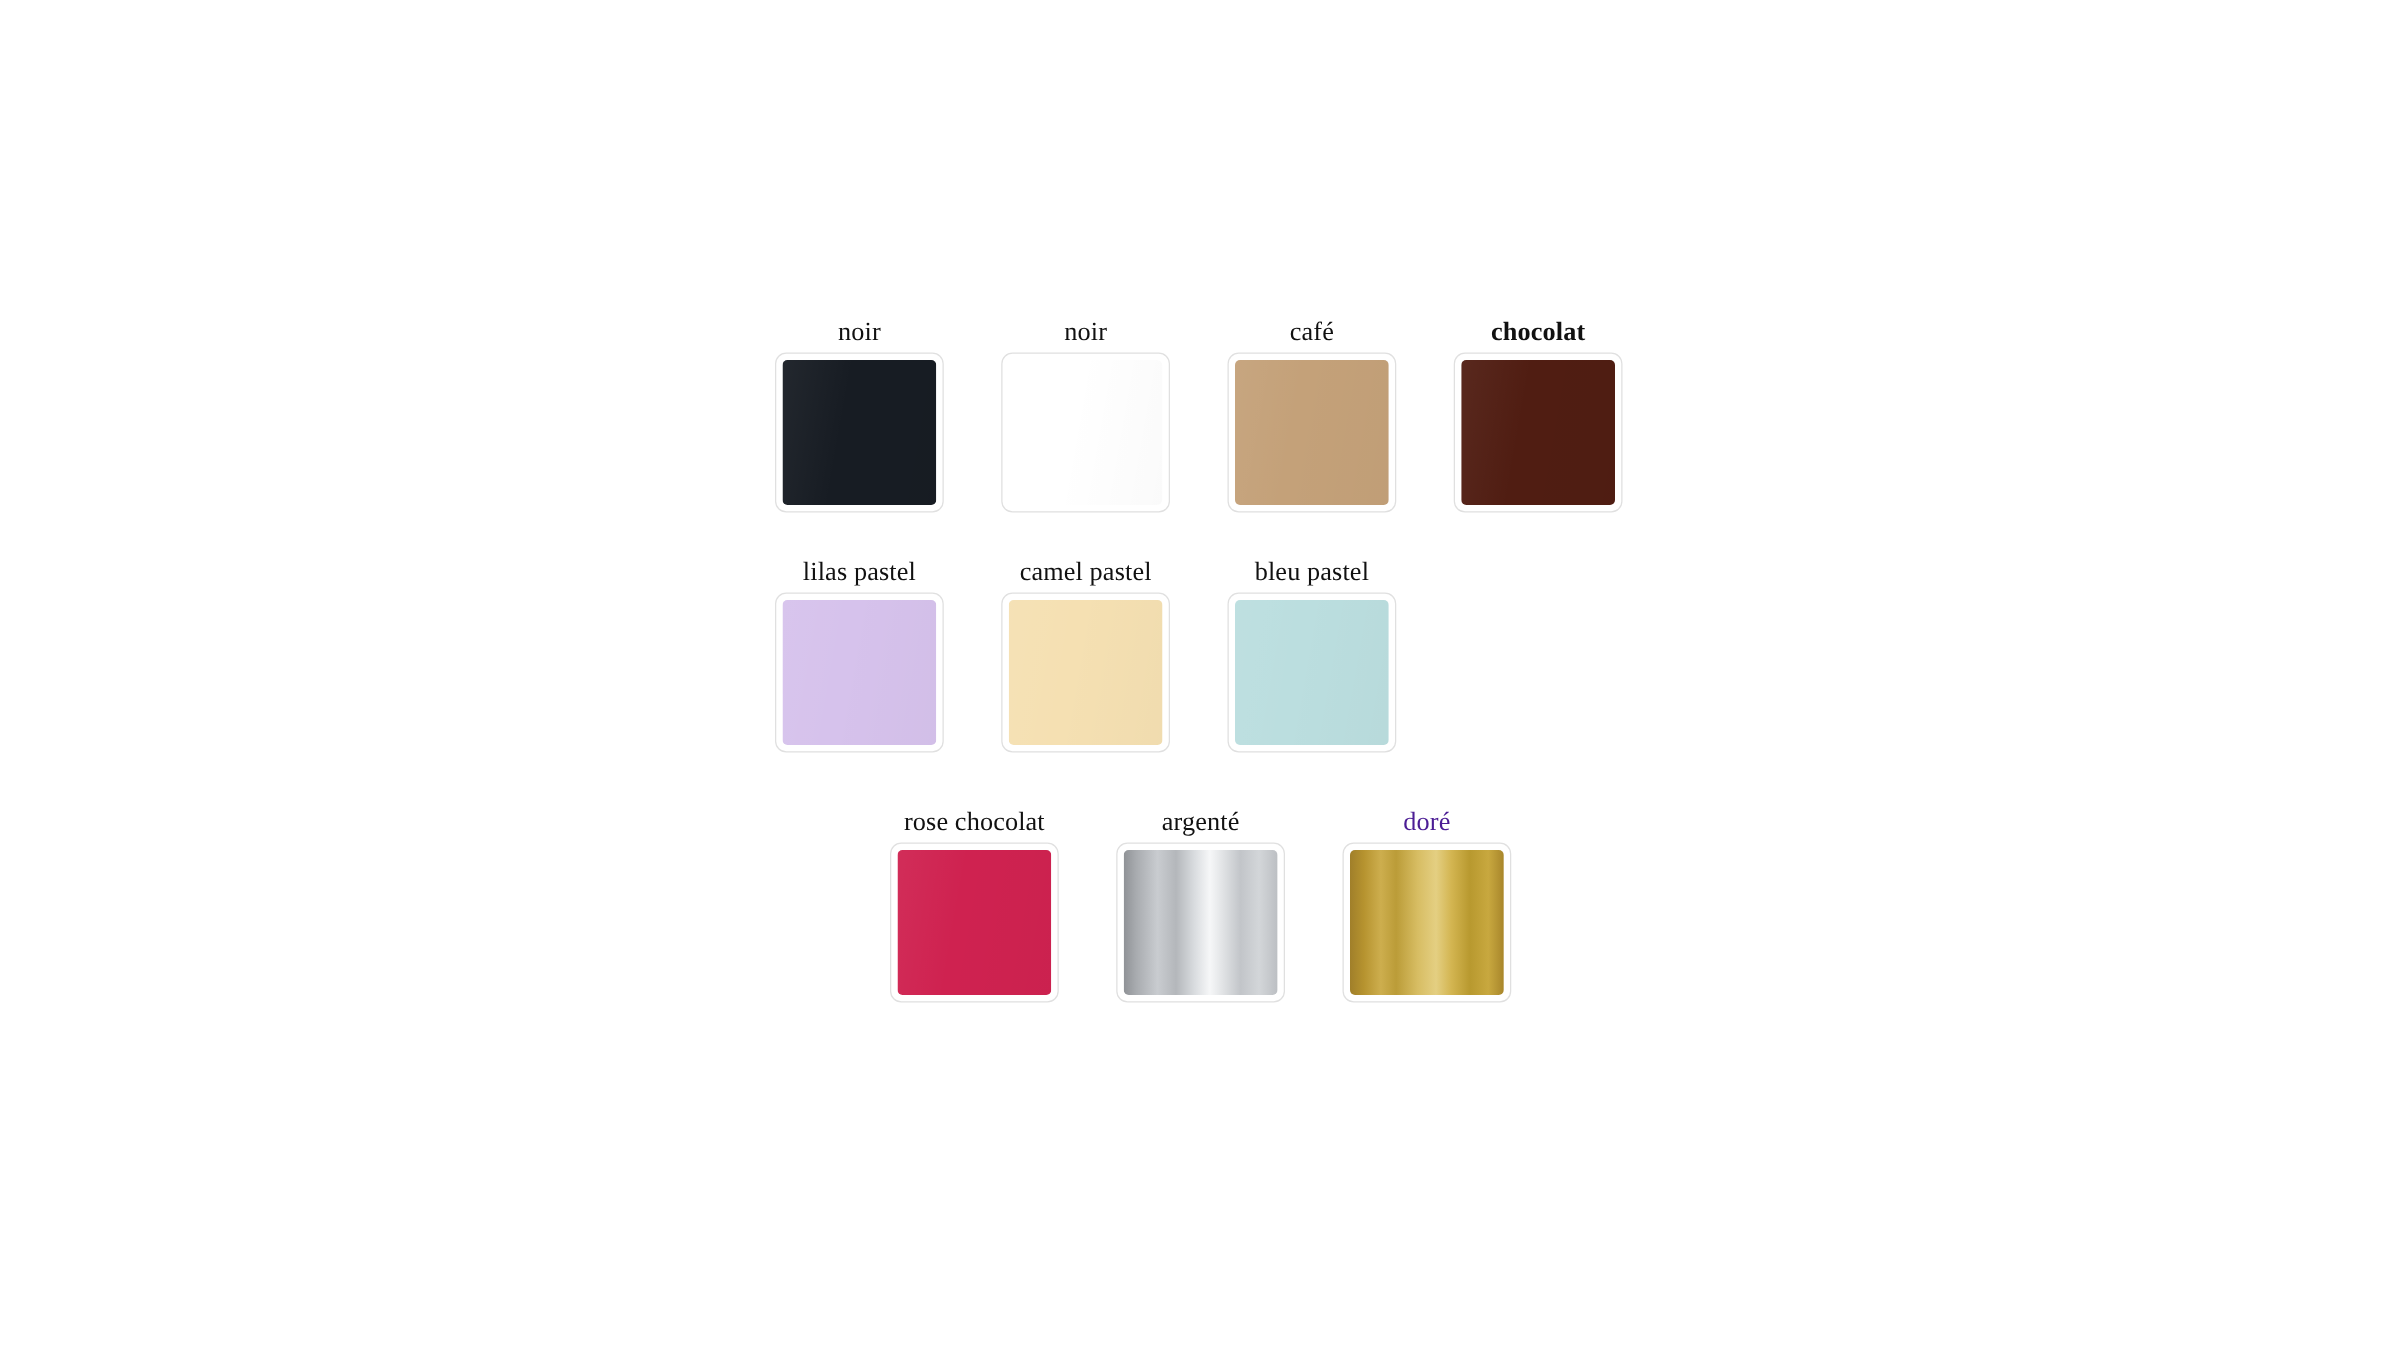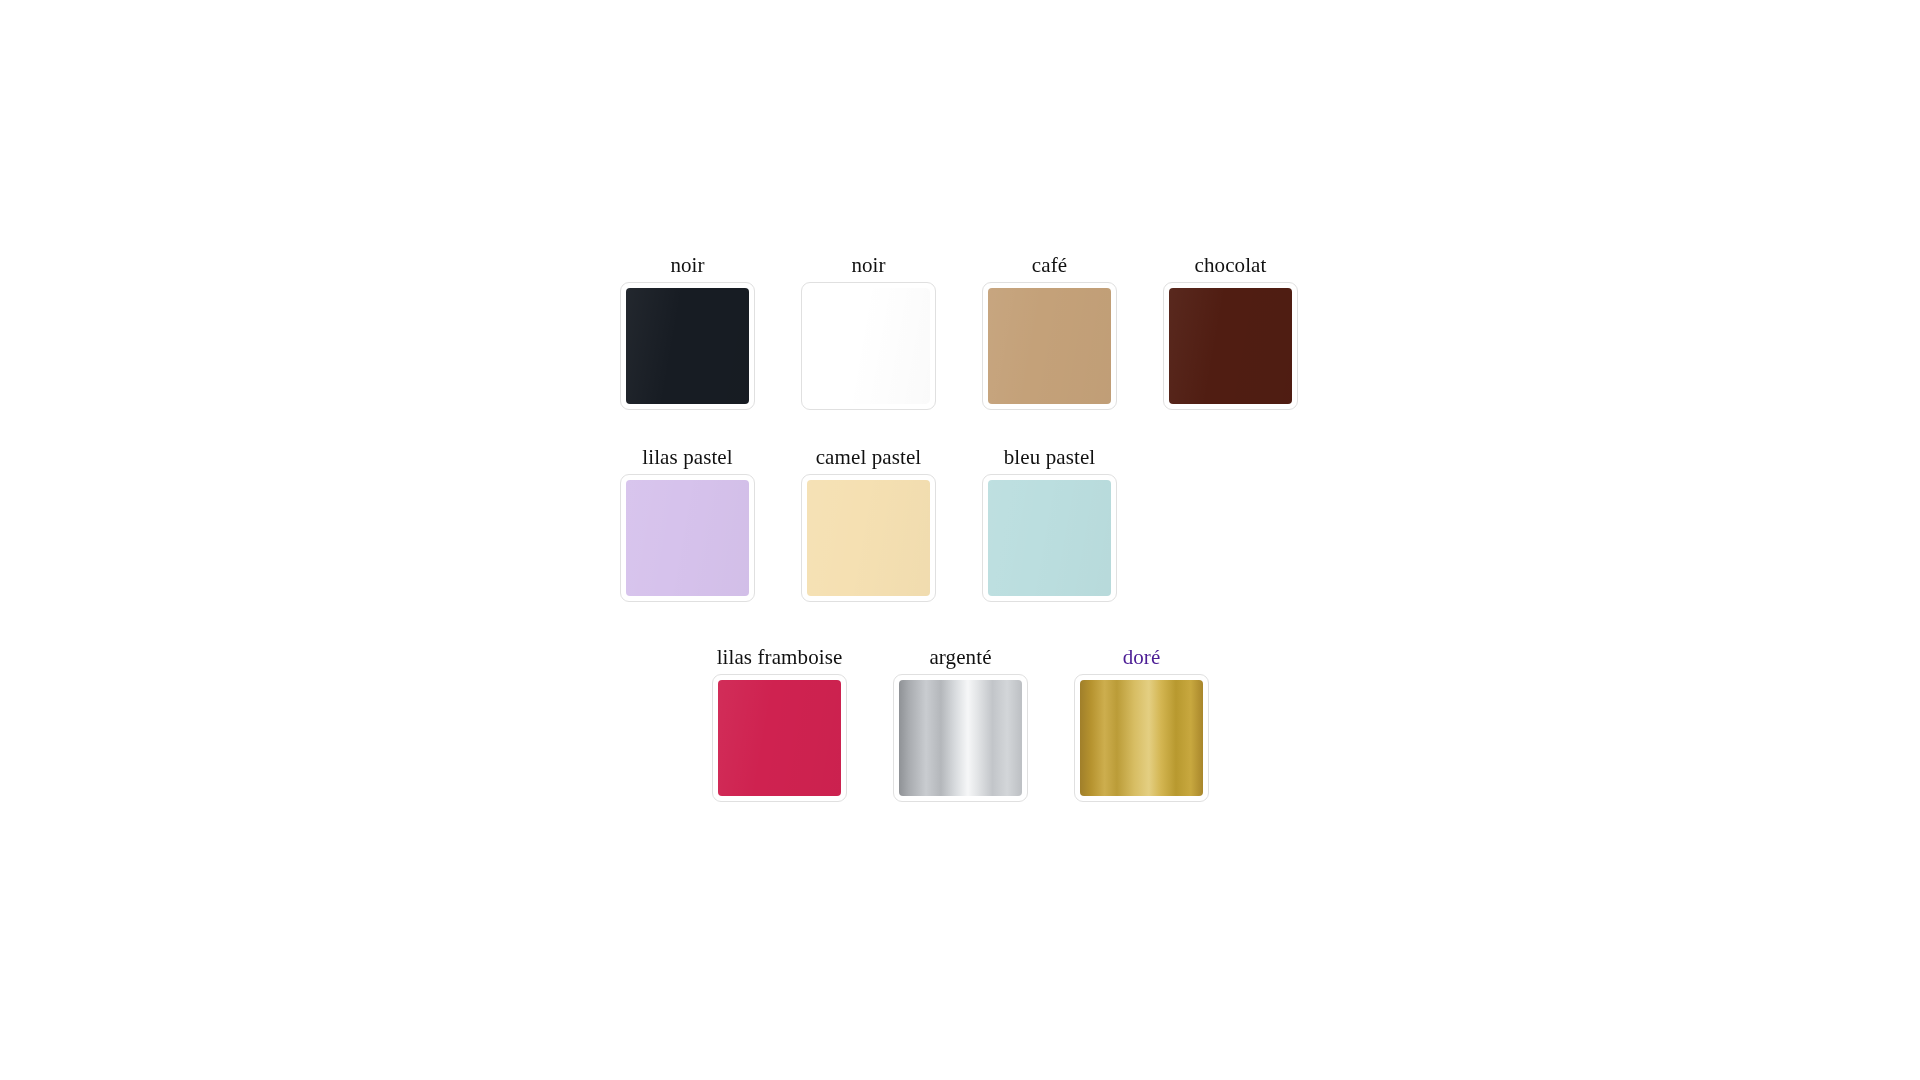--- a/index.html
+++ b/index.html
@@ -144,21 +144,21 @@
     </div>
 
     <div class="swatch-cell">
       <div class="swatch-label" style="color: rgb(17, 17, 17);">café</div>
       <div class="swatch-frame">
         <div class="swatch-fill flat" style="background-color: rgb(196, 161, 121);"></div>
       </div>
     </div>
 
     <div class="swatch-cell">
-      <div class="swatch-label" style="color: rgb(17, 17, 17);">chocolat</div>
+      <div class="swatch-label" style="color: rgb(17, 17, 17); font-weight: bold;">chocolat</div>
       <div class="swatch-frame">
         <div class="swatch-fill flat" style="background-color: rgb(80, 29, 18);"></div>
       </div>
     </div>
 
   </div>
 
   <div class="swatch-row" id="row-2">
 
     <div class="swatch-cell">
@@ -181,21 +181,21 @@
       <div class="swatch-frame">
         <div class="swatch-fill flat" style="background-color: rgb(187, 222, 223);"></div>
       </div>
     </div>
 
   </div>
 
   <div class="swatch-row" id="row-3">
 
     <div class="swatch-cell">
-      <div class="swatch-label" style="color: rgb(17, 17, 17);">lilas framboise</div>
+      <div class="swatch-label" style="color: rgb(17, 17, 17);">rose chocolat</div>
       <div class="swatch-frame">
         <div class="swatch-fill flat" style="background-color: rgb(207, 34, 80);"></div>
       </div>
     </div>
 
     <div class="swatch-cell">
       <div class="swatch-label" style="color: rgb(17, 17, 17);">argenté</div>
       <div class="swatch-frame">
         <div class="swatch-fill metal-silver" style="background-color: rgb(201, 204, 208);"></div>
       </div>

